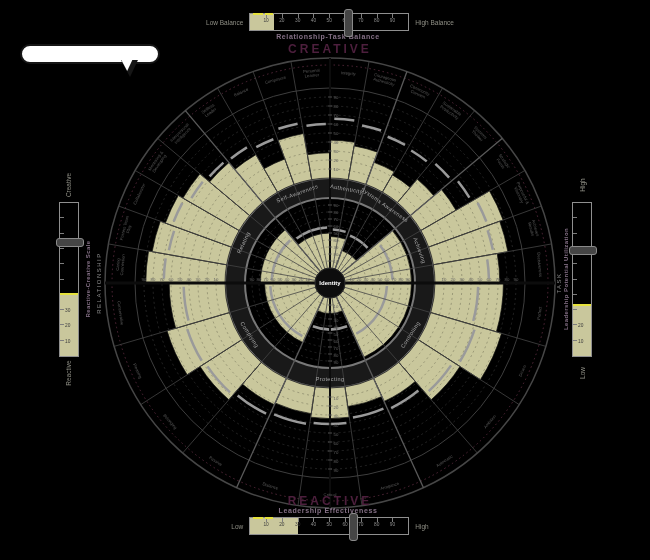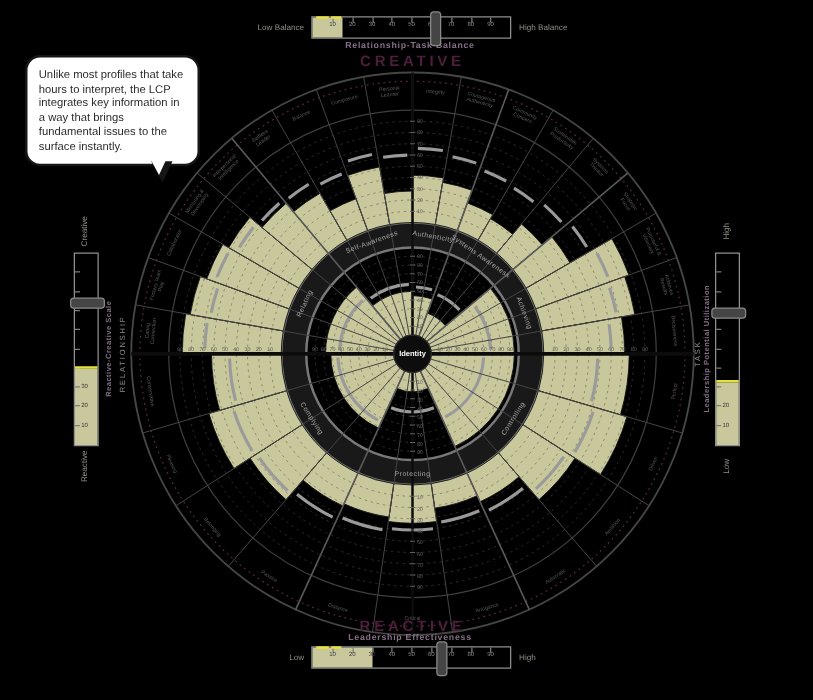--- a/index.html
+++ b/index.html
@@ -444,16 +444,15 @@
       <div class="vtick" style="bottom: 80%;"></div>
       <div class="vtick" style="bottom: 90%;"></div>
       <div class="vnum" style="bottom: 10%;">10</div>
       <div class="vnum" style="bottom: 20%;">20</div>
       <div class="vydash" style="bottom: 33%;"></div>
       <div class="vslider" style="top: calc(30% - 3px);"></div>
     </div>
 </div>
 
 <div class="abs callout">
-  <p>Unlike most profiles that take hours to interpret, the LCP integrates key information in a way that brings fundamental issues to the surface instantly.</p>
   <div class="tail-b"></div>
   <div class="tail-w"></div>
 </div>
 
 </body></html>

